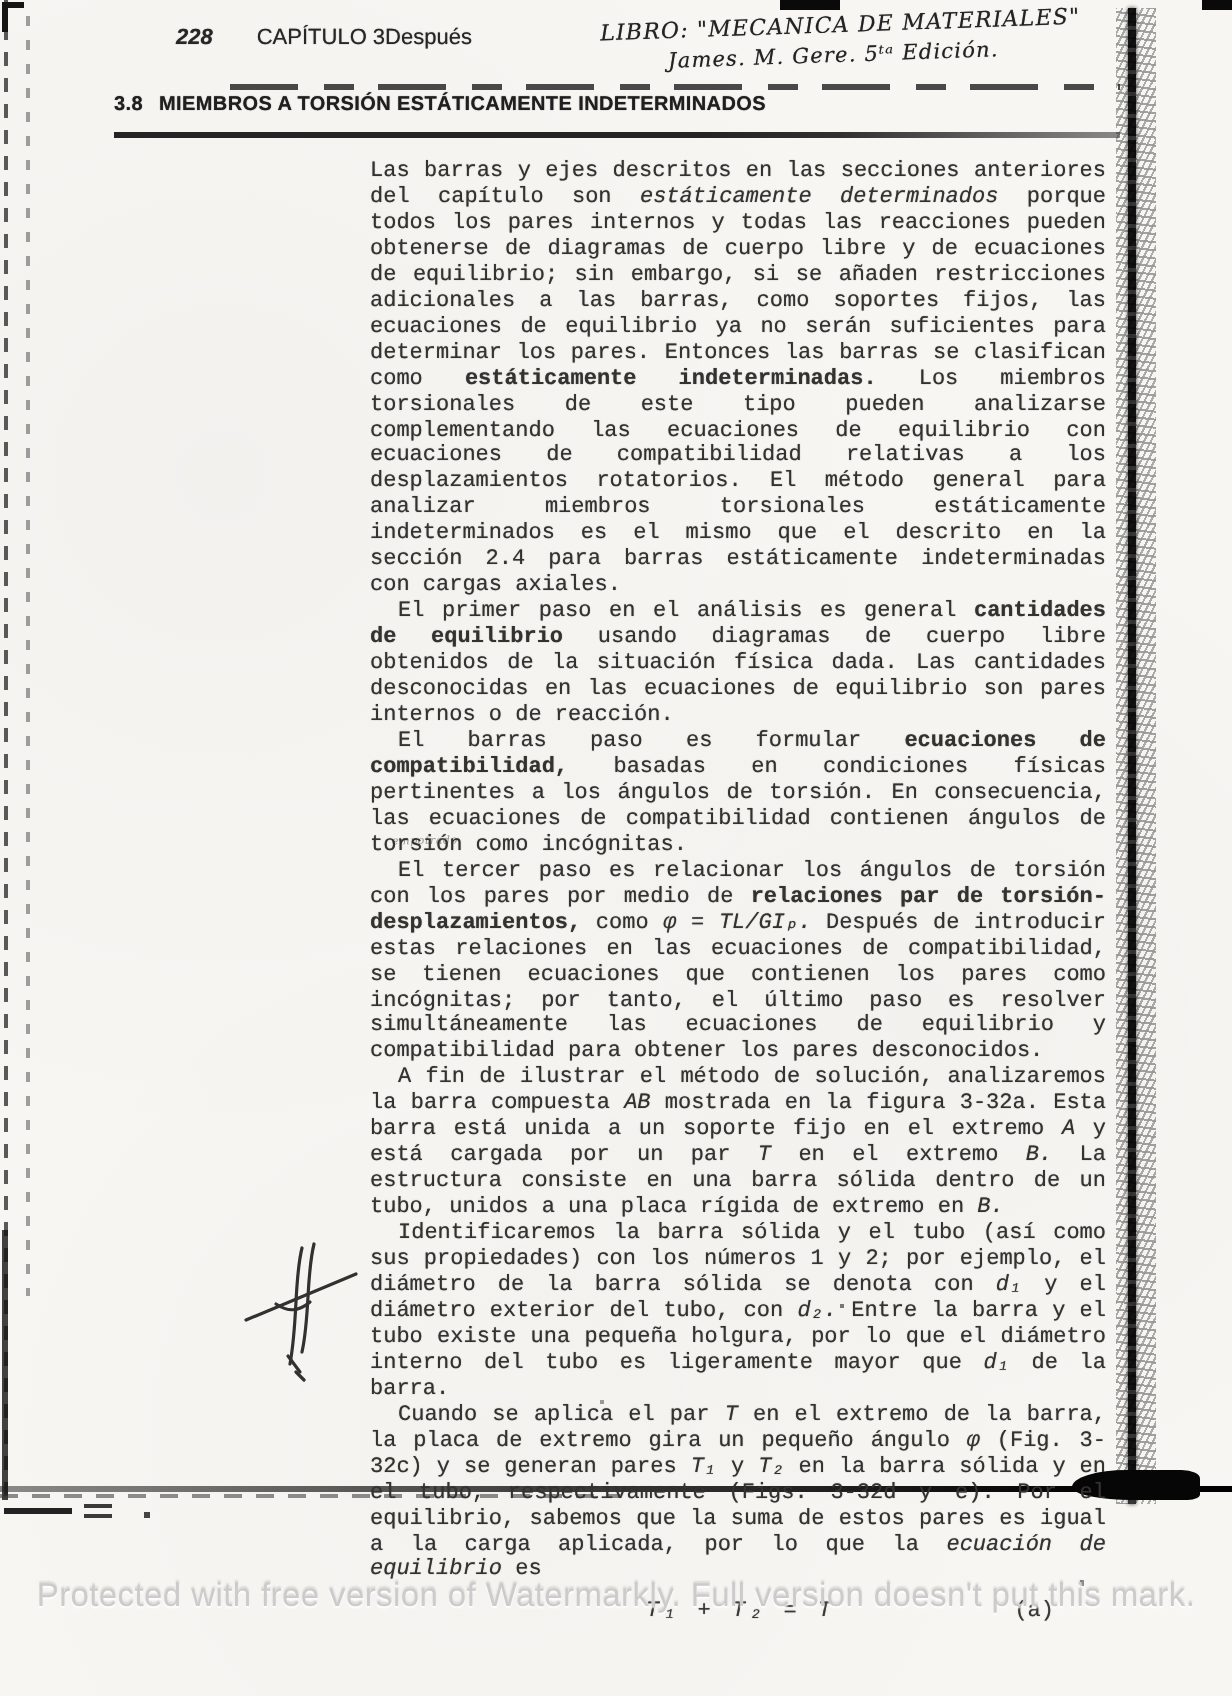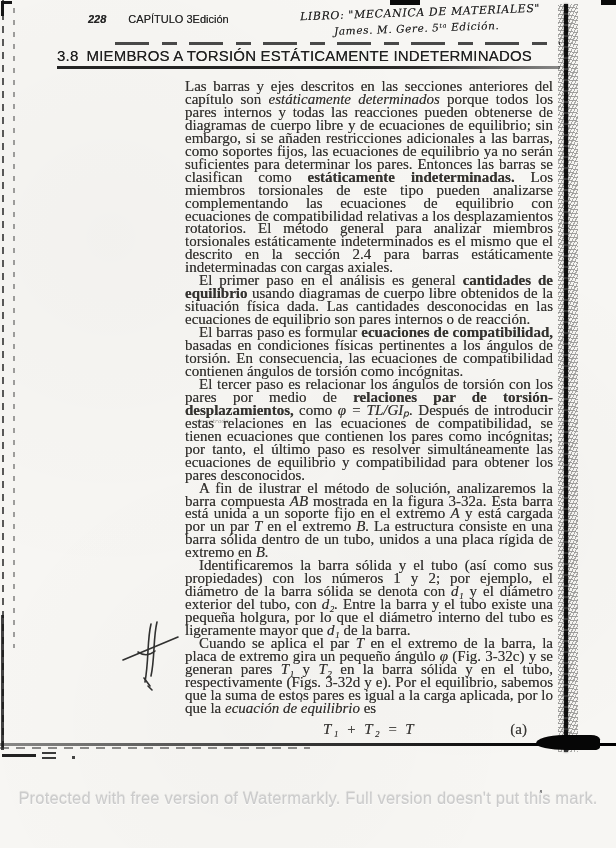--- a/index.html
+++ b/index.html
@@ -60,30 +60,30 @@
     text-shadow:0 0 .4px rgba(30,30,30,.6);white-space:nowrap;}
   .hw-line1{left:300px;top:6px;font-size:11px;}
   .hw-line2{left:334px;top:22px;font-size:10.5px;}
   .hw-margin-note{position:absolute;left:196px;top:418px;font-size:5.5px;color:#979590;
     font-family:"DejaVu Serif", serif;font-style:italic;transform:rotate(-1deg);letter-spacing:.3px;}
 
   
   .rule-above{position:absolute;left:115px;top:42px;width:445px;height:3px;opacity:.85;
     background:repeating-linear-gradient(90deg,#2a2a2a 0 34px, transparent 34px 47px, #2a2a2a 47px 62px, transparent 62px 74px);}
   .section-heading{position:absolute;left:57px;top:47px;width:500px;
-    font-family:"Liberation Sans", sans-serif;font-weight:normal;font-size:15px;
+    font-family:"Liberation Sans", sans-serif;font-weight:bold;font-size:10px;
     letter-spacing:.2px;color:#1f1f1f;text-shadow:0 0 .5px rgba(25,25,25,.8);}
   .section-number{margin-right:8px;}
   .rule-below{position:absolute;left:57px;top:66px;width:503px;height:3px;
     background:linear-gradient(90deg,#242424 0 58%, #303030 72%, rgba(45,45,45,.55));}
 
   
   .body-column{position:absolute;left:185px;top:80px;width:368px;
-    font-size:15px;line-height:12.95px;text-align:justify;
-    color:#34322f;text-shadow:0 0 .5px rgba(45,45,45,.65);}
+    font-size:11px;line-height:12.95px;text-align:justify;
+    color:#34322f;text-shadow:0 0 .5px rgba(45,45,45,.65);font-family:Liberation Mono, monospace;}
   .body-column p{margin:0;}
   .body-column p.indent{text-indent:14px;}
   .b{font-weight:bold;}
   .i{font-style:italic;}
   .equation-row{position:relative;margin-top:8px;height:16px;font-style:italic;}
   .equation-expr{position:absolute;left:138px;letter-spacing:2px;color:#3a3835;}
   .equation-label{position:absolute;right:26px;font-style:normal;color:#3a3835;}
 
   
   .scribble{position:absolute;left:118px;top:620px;}
@@ -116,21 +116,21 @@
   <div class="underline-mark-2"></div>
   <div class="underline-mark-3"></div>
   <div class="underline-dot"></div>
   <div class="speck-1"></div>
   <div class="speck-2"></div>
   <div class="speck-3"></div>
 
   <div class="page-header">
     <span class="page-number">228</span>
     <span class="chapter-label">CAPÍTULO 3</span>
-    <span class="chapter-topic">Edición</span>
+    <span class="chapter-topic">Después</span>
   </div>
 
   <div class="handwriting hw-line1">LIBRO: "MECANICA DE MATERIALES"</div>
   <div class="handwriting hw-line2">James. M. Gere.  5ᵗᵃ Edición.</div>
   <div class="hw-margin-note">empotrado</div>
 
   <div class="rule-above"></div>
   <div class="section-heading">
     <span class="section-number">3.8</span><span>MIEMBROS A TORSIÓN ESTÁTICAMENTE INDETERMINADOS</span>
   </div>

